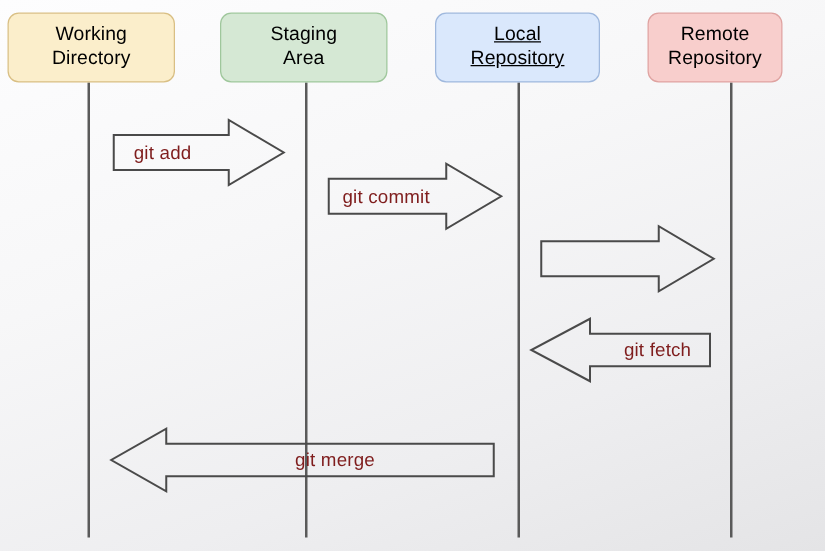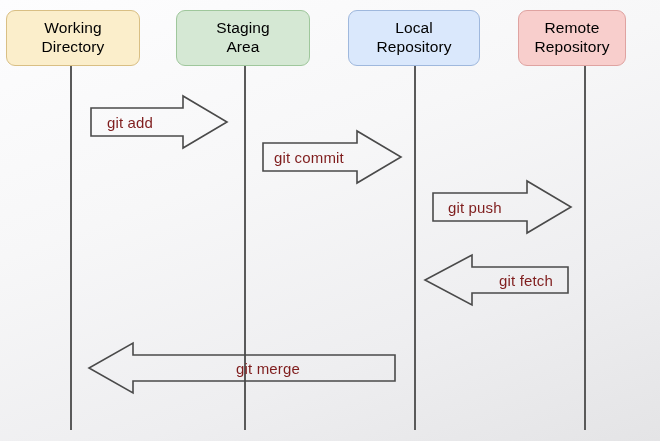--- a/index.html
+++ b/index.html
@@ -33,21 +33,21 @@
     justify-content: center;
     text-align: center;
     font-size: 15.5px;
     line-height: 1.22;
     color: #000000;
     letter-spacing: 0.1px;
   }
   .node-box .label-line { display: block; }
   .box-working { background: #fbeecb; border-color: #d9bf84; }
   .box-staging { background: #d5e8d4; border-color: #9fc79c; }
-  .box-local   { background: #dae8fc; border-color: #9fb8dd; }
+  .box-local   { background: #dae8fc; border-color: #9fb8dd; text-decoration: underline; }
   .box-remote  { background: #f8cecc; border-color: #dfa3a1; }
 
   .arrow-wrap {
     position: absolute;
   }
   .arrow-wrap svg {
     display: block;
     overflow: visible;
   }
   .arrow-shape {
@@ -117,21 +117,20 @@
     <svg width="140" height="54" viewBox="0 0 140 54">
       <path class="arrow-shape" d="M1,13 L95,13 L95,1 L139,27 L95,53 L95,41 L1,41 Z"></path>
     </svg>
     <span class="arrow-label" style="left:12px;text-align:center;">git commit</span>
   </div>
 
   <div class="arrow-wrap" style="left:432px; top:180px; width:140px; height:54px;">
     <svg width="140" height="54" viewBox="0 0 140 54">
       <path class="arrow-shape" d="M1,13 L95,13 L95,1 L139,27 L95,53 L95,41 L1,41 Z"></path>
     </svg>
-    <span class="arrow-label" style="left:16px;">git push</span>
   </div>
 
   <div class="arrow-wrap" style="left:424px; top:254px; width:145px; height:52px;">
     <svg width="145" height="52" viewBox="0 0 145 52">
       <path class="arrow-shape" d="M144,13 L48,13 L48,1 L1,26 L48,51 L48,39 L144,39 Z"></path>
     </svg>
     <span class="arrow-label" style="right:16px;">git fetch</span>
   </div>
 
   <div class="arrow-wrap" style="left:88px; top:341px; width:308px; height:54px;">

